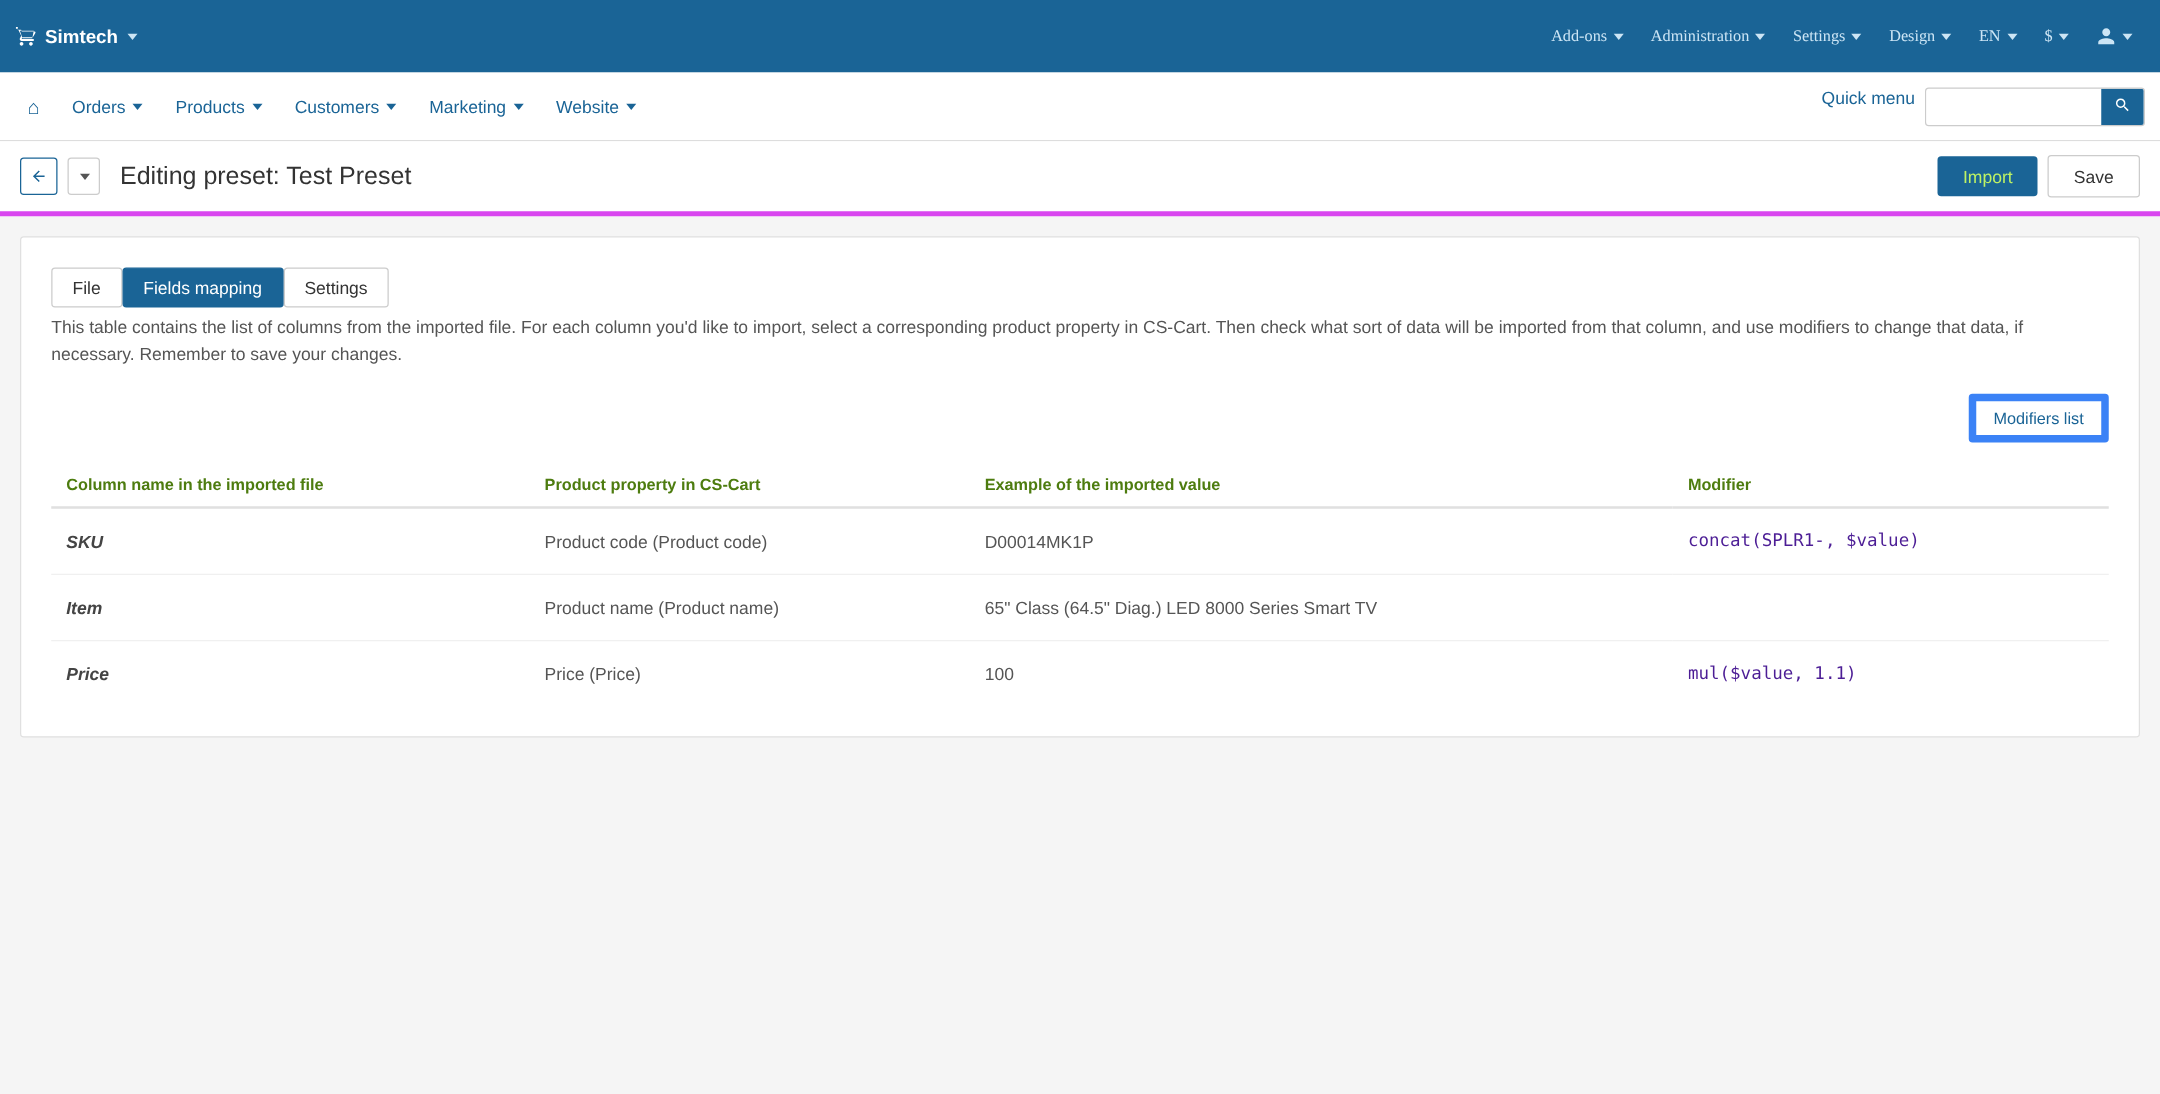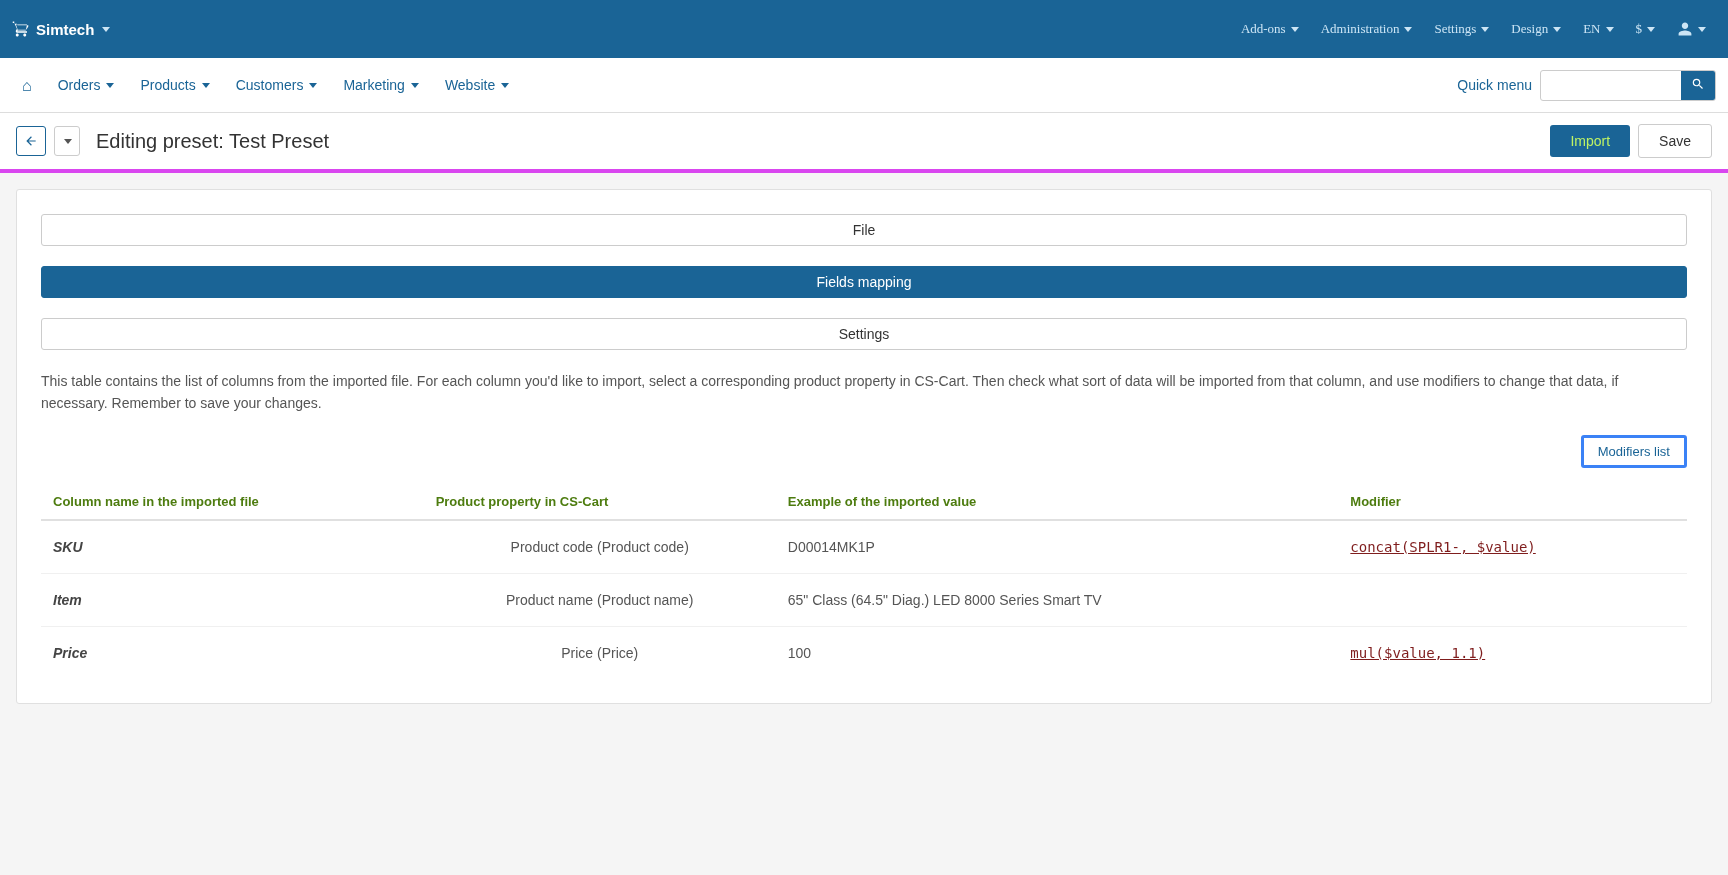--- a/index.html
+++ b/index.html
@@ -77,21 +77,20 @@
       padding: 8px 12px;
       font-size: 14px;
       cursor: pointer;
       display: flex;
       align-items: center;
       gap: 4px;
       border-radius: 3px;
     }
     .second-bar-right {
       display: flex;
-      align-items: center;
       gap: 8px;
     }
     .quick-menu-link {
       color: #1a6496;
       font-size: 14px;
       cursor: pointer;
     }
     .search-box {
       display: flex;
       align-items: center;
@@ -174,23 +173,22 @@
       padding: 24px 24px;
       background: #fff;
       margin: 16px;
       border-radius: 3px;
       border: 1px solid #e0e0e0;
     }
 
     
     .tabs {
       display: flex;
-      gap: 20px;
-      margin-bottom: 20px;
-      flex-direction: column;
+      gap: 0;
+      margin-bottom: 4px;
     }
     .tab {
       padding: 7px 16px;
       border: 1px solid #ccc;
       border-radius: 3px;
       cursor: pointer;
       font-size: 14px;
       background: #fff;
       color: #333;
     }
@@ -210,21 +208,21 @@
 
     
     .modifiers-row {
       display: flex;
       justify-content: flex-end;
       margin-bottom: 16px;
     }
     .btn-link {
       background: #fff;
       color: #1a6496;
-      border: 3px solid #3b82f6;
+      border: 6px solid #3b82f6;
       border-radius: 3px;
       padding: 6px 14px;
       font-size: 13px;
       cursor: pointer;
     }
 
     
     .mapping-table {
       width: 100%;
       border-collapse: collapse;
@@ -239,23 +237,23 @@
     }
     .mapping-table td {
       padding: 18px 12px;
       font-size: 14px;
       color: #555;
       border-bottom: 1px solid #f0f0f0;
       vertical-align: middle;
     }
     .mapping-table tr:last-child td { border-bottom: none; }
     .mapping-table td.col-name { font-weight: 600; color: #444; font-style: italic; }
-    .mapping-table td.col-property { color: #555; text-align: center; }
+    .mapping-table td.col-property { color: #555; }
     .mapping-table td.col-example { color: #555; }
-    .mapping-table td.col-modifier { color: #7f1d1d; font-family: monospace; text-decoration: underline; }
+    .mapping-table td.col-modifier { color: #4c1d95; font-family: monospace; }
 
     
     .cart-icon { width: 18px; height: 18px; fill: #fff; }
     
     .home-icon { font-size: 16px; }
   </style>
 </head>
 <body>
 
 <div class="top-bar">

